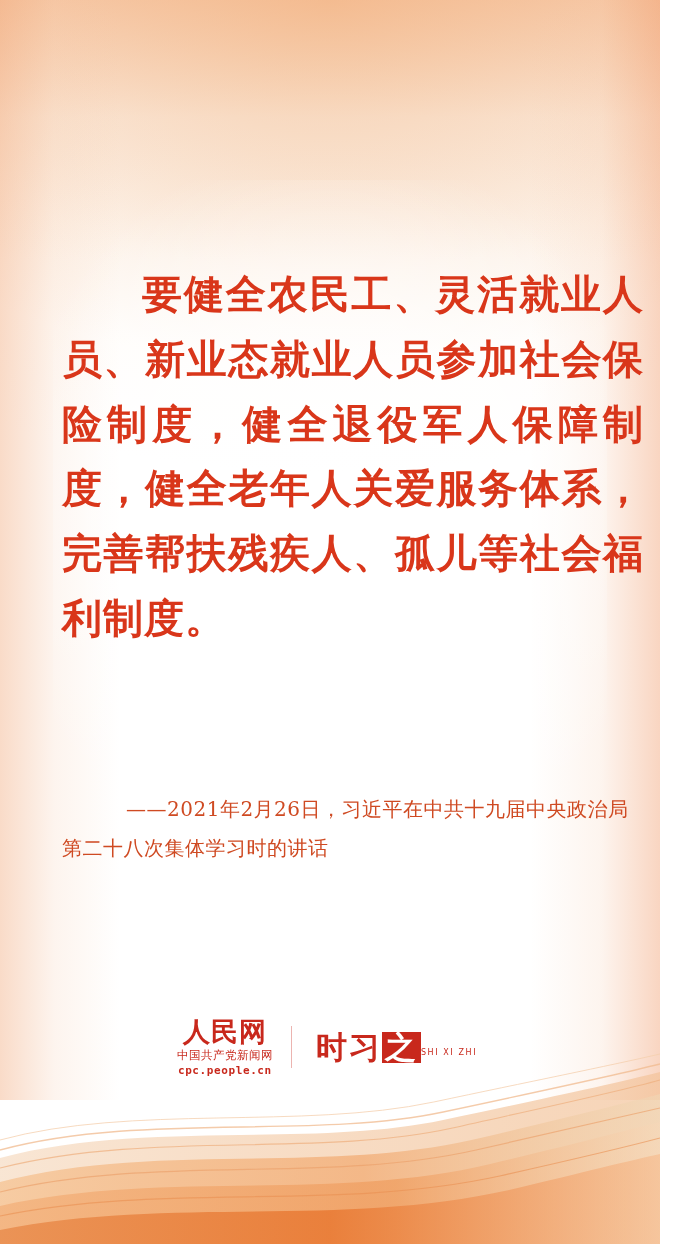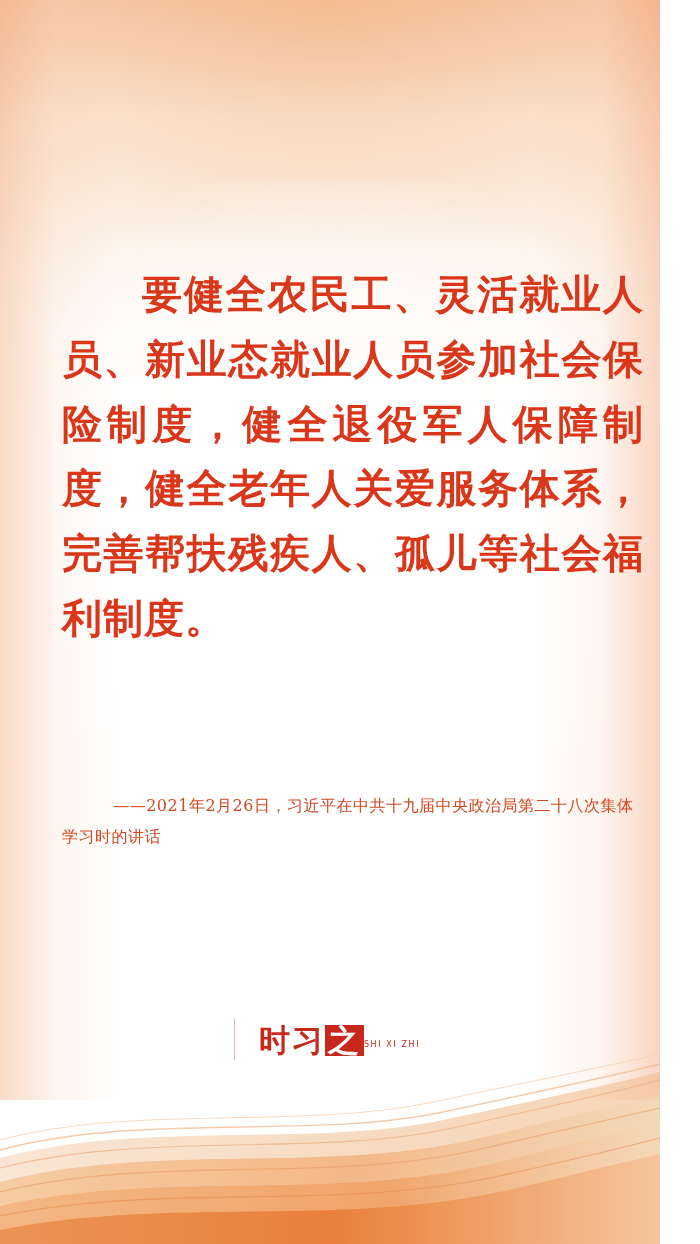--- a/index.html
+++ b/index.html
@@ -79,21 +79,21 @@
     font-weight: 600;
     text-align: justify;
   }
 
   .attribution {
     position: absolute;
     left: 62px;
     top: 790px;
     width: 584px;
     font-family: "DejaVu Serif", "Liberation Serif", serif;
-    font-size: 16px;
+    font-size: 20px;
     line-height: 1.95;
     color: #cf4a22;
     letter-spacing: 0.5px;
     text-indent: 3.2em;
   }
 
   
   .logo-row {
     position: absolute;
     left: 0; right: 0;
@@ -177,20 +177,25 @@
   <div class="bg-right-wash"></div>
   <div class="bg-center-light"></div>
 
   <div class="quote-block">
     <div class="quote-text">要健全农民工、灵活就业人员、新业态就业人员参加社会保险制度，健全退役军人保障制度，健全老年人关爱服务体系，完善帮扶残疾人、孤儿等社会福利制度。</div>
   </div>
 
   <div class="attribution">——2021年2月26日，习近平在中共十九届中央政治局第二十八次集体学习时的讲话</div>
 
   <div class="logo-row">
+    <div class="people-logo">
+      <div class="people-cn">人民网</div>
+      <div class="people-sub">中国共产党新闻网</div>
+      <div class="people-url">cpc.people.cn</div>
+    </div>
 
     <div class="divider-dot"></div>
 
     <div class="shixi-logo">
       <div class="shixi-main">
         <span>时</span><span>习</span><span class="box">之</span>
       </div>
       <div class="shixi-pinyin">SHI XI ZHI</div>
     </div>
   </div>

